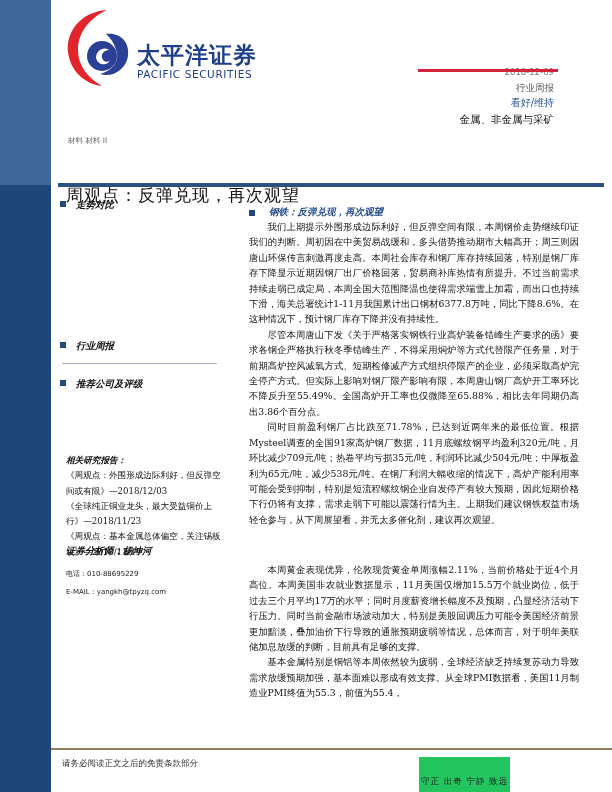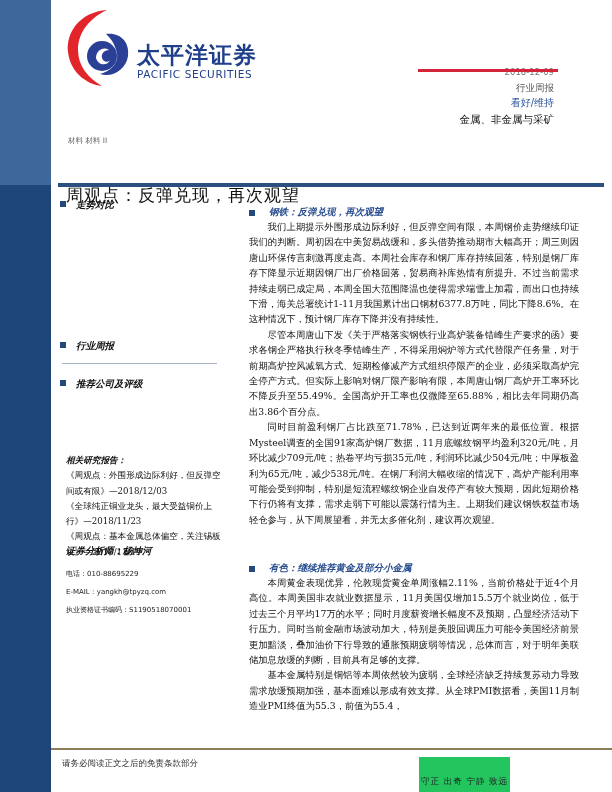--- a/index.html
+++ b/index.html
@@ -89,31 +89,29 @@
   <div class="rh">相关研究报告：</div>
   <div>《周观点：外围形成边际利好，但反弹空间或有限》—2018/12/03</div>
   <div>《全球纯正铜业龙头，最大受益铜价上行》—2018/11/23</div>
   <div>《周观点：基本金属总体偏空，关注锡板块》—2018/11/19</div>
 </div>
 
 <div class="analyst">
   <div class="an">证券分析师：杨坤河</div>
   <div class="c">电话：010-88695229</div>
   <div class="c">E-MAIL：yangkh@tpyzq.com</div>
-  <div class="c">执业资格证书编码：S1190518070001</div>
 </div>
 
 <div class="main" style="top:206px;">
   <div class="main-sec"><span class="sq"></span><span>钢铁：反弹兑现，再次观望</span></div>
   <p class="para ind">我们上期提示外围形成边际利好，但反弹空间有限，本周钢价走势继续印证我们的判断。周初因在中美贸易战缓和，多头借势推动期市大幅高开；周三则因唐山环保传言刺激再度走高。本周社会库存和钢厂库存持续回落，特别是钢厂库存下降显示近期因钢厂出厂价格回落，贸易商补库热情有所提升。不过当前需求持续走弱已成定局，本周全国大范围降温也使得需求端雪上加霜，而出口也持续下滑，海关总署统计1-11月我国累计出口钢材6377.8万吨，同比下降8.6%。在这种情况下，预计钢厂库存下降并没有持续性。</p>
   <p class="para ind">尽管本周唐山下发《关于严格落实钢铁行业高炉装备错峰生产要求的函》要求各钢企严格执行秋冬季错峰生产，不得采用焖炉等方式代替限产任务量，对于前期高炉控风减氧方式、短期检修减产方式组织停限产的企业，必须采取高炉完全停产方式。但实际上影响对钢厂限产影响有限，本周唐山钢厂高炉开工率环比不降反升至55.49%。全国高炉开工率也仅微降至65.88%，相比去年同期仍高出3.86个百分点。</p>
   <p class="para ind">同时目前盈利钢厂占比跌至71.78%，已达到近两年来的最低位置。根据Mysteel调查的全国91家高炉钢厂数据，11月底螺纹钢平均盈利320元/吨，月环比减少709元/吨；热卷平均亏损35元/吨，利润环比减少504元/吨；中厚板盈利为65元/吨，减少538元/吨。在钢厂利润大幅收缩的情况下，高炉产能利用率可能会受到抑制，特别是短流程螺纹钢企业自发停产有较大预期，因此短期价格下行仍将有支撑，需求走弱下可能以震荡行情为主。上期我们建议钢铁权益市场轻仓参与，从下周展望看，并无太多催化剂，建议再次观望。</p>
 </div>
 
 <div class="main" style="top:562px;">
-  <div class="main-sec"><span class="sq"></span><span>有色：继续推荐黄金及部分小金属</span></div>
   <p class="para ind">本周黄金表现优异，伦敦现货黄金单周涨幅2.11%，当前价格处于近4个月高位。本周美国非农就业数据显示，11月美国仅增加15.5万个就业岗位，低于过去三个月平均17万的水平；同时月度薪资增长幅度不及预期，凸显经济活动下行压力。同时当前金融市场波动加大，特别是美股回调压力可能令美国经济前景更加黯淡，叠加油价下行导致的通胀预期疲弱等情况，总体而言，对于明年美联储加息放缓的判断，目前具有足够的支撑。</p>
   <p class="para ind">基本金属特别是铜铝等本周依然较为疲弱，全球经济缺乏持续复苏动力导致需求放缓预期加强，基本面难以形成有效支撑。从全球PMI数据看，美国11月制造业PMI终值为55.3，前值为55.4，</p>
 </div>
 
 <div class="footer-rule"></div>
 <div class="footer-left">请务必阅读正文之后的免责条款部分</div>
 <div class="footer-right">守正 出奇 宁静 致远</div>
 
 </body></html>

